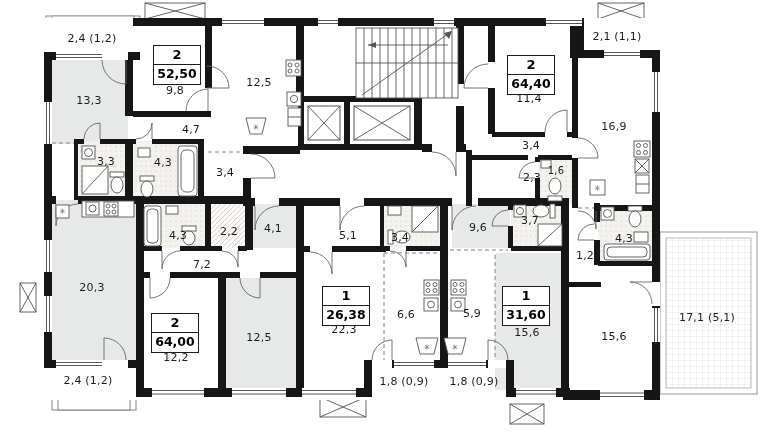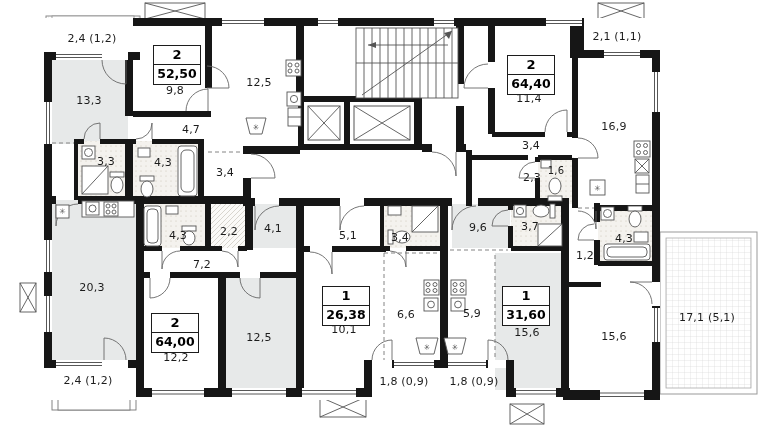--- a/index.html
+++ b/index.html
@@ -580,22 +580,22 @@
 <div class="lbl" style="left:92px;top:287px;">20,3</div>
 <div class="lbl" style="left:176px;top:357px;">12,2</div>
 <div class="lbl" style="left:259px;top:337px;">12,5</div>
 <div class="lbl" style="left:178px;top:235px;">4,3</div>
 <div class="lbl" style="left:229px;top:231px;">2,2</div>
 <div class="lbl" style="left:202px;top:264px;">7,2</div>
 <div class="lbl" style="left:273px;top:228px;">4,1</div>
 <div class="lbl" style="left:348px;top:235px;text-align:center;">5,1</div>
 <div class="lbl" style="left:400px;top:237px;">3,4</div>
 <div class="lbl" style="left:478px;top:227px;">9,6</div>
-<div class="lbl" style="left:530px;top:226px;">3,7</div>
-<div class="lbl" style="left:344px;top:329px;">10,1</div>
+<div class="lbl" style="left:530px;top:220px;">3,7</div>
+<div class="lbl" style="left:344px;top:329px;">22,3</div>
 <div class="lbl" style="left:406px;top:314px;">6,6</div>
 <div class="lbl" style="left:472px;top:313px;">5,9</div>
 <div class="lbl" style="left:527px;top:332px;">15,6</div>
 <div class="lbl" style="left:614px;top:336px;">15,6</div>
 <div class="lbl" style="left:585px;top:255px;">1,2</div>
 <div class="lbl" style="left:624px;top:238px;">4,3</div>
 
 <div class="lbl" style="left:92px;top:38px;">2,4 (1,2)</div>
 <div class="lbl" style="left:617px;top:36px;">2,1 (1,1)</div>
 <div class="lbl" style="left:88px;top:380px;">2,4 (1,2)</div>

